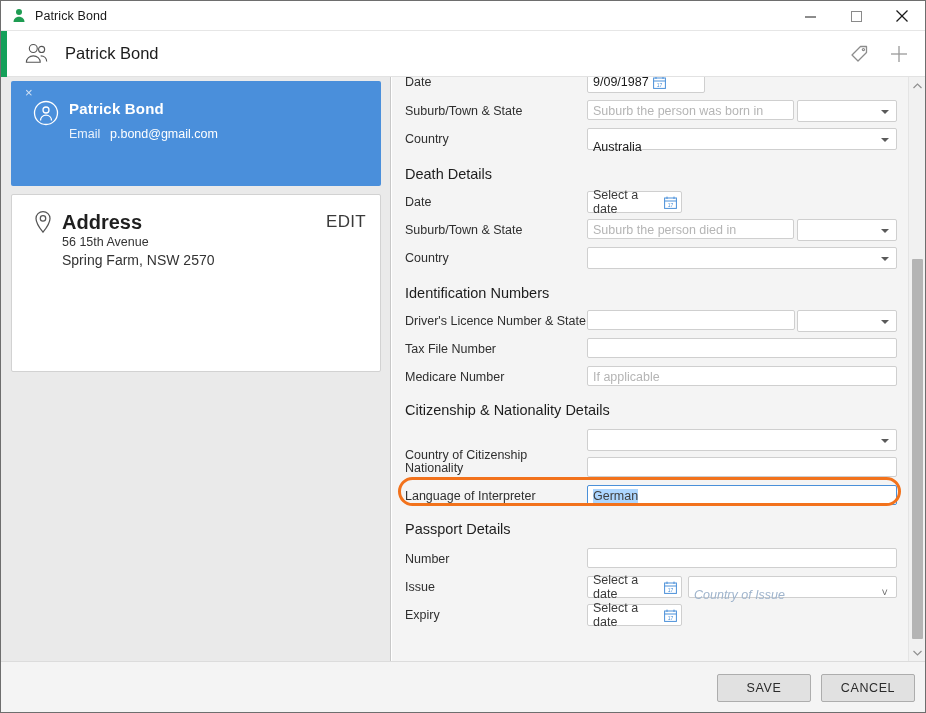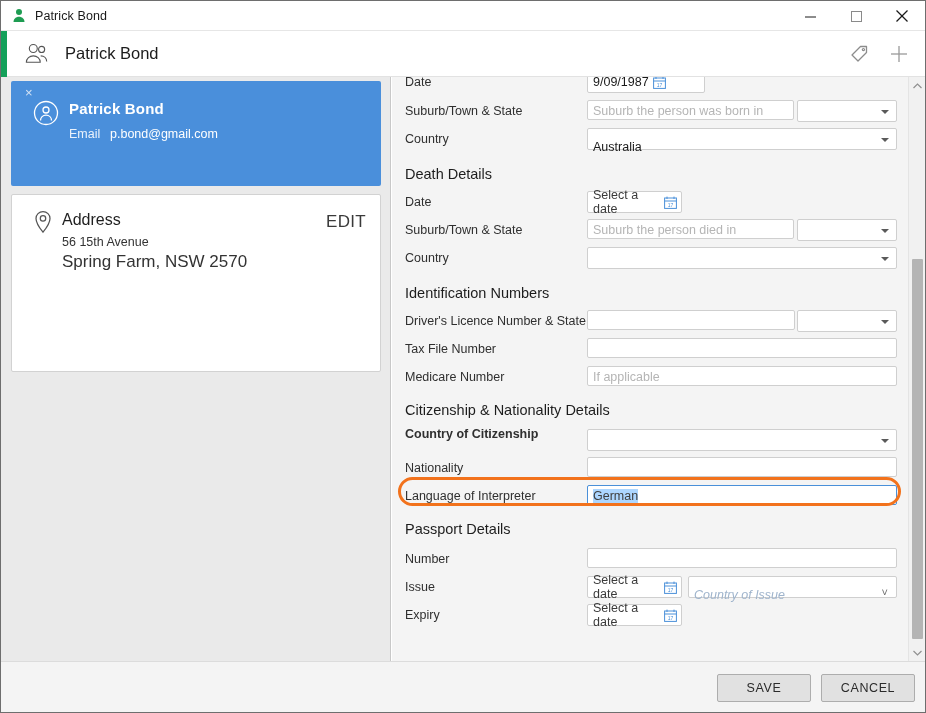--- a/index.html
+++ b/index.html
@@ -61,24 +61,24 @@
     position:absolute; left:58px; top:19px; font-size:15px; font-weight:bold; letter-spacing:.2px;
   }
   .person-email-label { position:absolute; left:58px; top:46px; font-size:12.5px; color:#eaf2fc; }
   .person-email-value { position:absolute; left:99px; top:46px; font-size:12.5px; color:#ffffff; }
 
   .address-card {
     position:absolute; left:10px; top:117px; width:370px; height:178px;
     background:#fff; border:1px solid #d2d2d2; border-radius:2px;
   }
   .addr-pin { position:absolute; left:20px; top:15px; width:22px; height:24px; }
-  .addr-title { position:absolute; left:50px; top:16px; font-size:16px; font-weight:normal; color:#1f1f1f; }
+  .addr-title { position:absolute; left:50px; top:16px; font-size:20px; font-weight:bold; color:#1f1f1f; }
   .addr-edit { position:absolute; right:14px; top:17px; font-size:17px; color:#3a3a3a; letter-spacing:.3px; }
   .addr-line1 { position:absolute; left:50px; top:40px; font-size:12.5px; color:#333; }
-  .addr-line2 { position:absolute; left:50px; top:57px; font-size:17px; color:#333; }
+  .addr-line2 { position:absolute; left:50px; top:57px; font-size:14px; color:#333; }
 
   .add-person {
     position:absolute; left:0; top:312px; width:390px; text-align:center;
     font-size:12.5px; color:#6c9fe0; letter-spacing:.5px;
   }
 
   
   .form-panel {
     position:absolute; left:391px; top:0; width:533px; height:584px;
     background:#f4f4f4; overflow:hidden;
@@ -313,21 +313,21 @@
         </div>
 
         <span class="f-label" style="top:265px;">Tax File Number</span>
         <div class="inp" style="left:195px; top:261px; width:310px;"></div>
 
         <span class="f-label" style="top:293px;">Medicare Number</span>
         <div class="inp ph" style="left:195px; top:289px; width:310px;">If applicable</div>
 
         <span class="sec-title" style="left:13px; top:325px;">Citizenship &amp; Nationality Details</span>
 
-        <span class="f-label" style="top:350px;font-weight:bold;">Country of Citizenship</span>
+        <span class="f-label" style="top:371px;">Country of Citizenship</span>
         <div class="sel" style="left:195px; top:352px; width:310px;">
           <span></span>
           <span class="caret"></span>
         </div>
 
         <span class="f-label" style="top:384px;">Nationality</span>
         <div class="inp" style="left:195px; top:380px; width:310px;"></div>
 
         <span class="f-label" style="top:412px;">Language of Interpreter</span>
         <div class="inp focus-inp" style="left:195px; top:408px; width:310px;">

